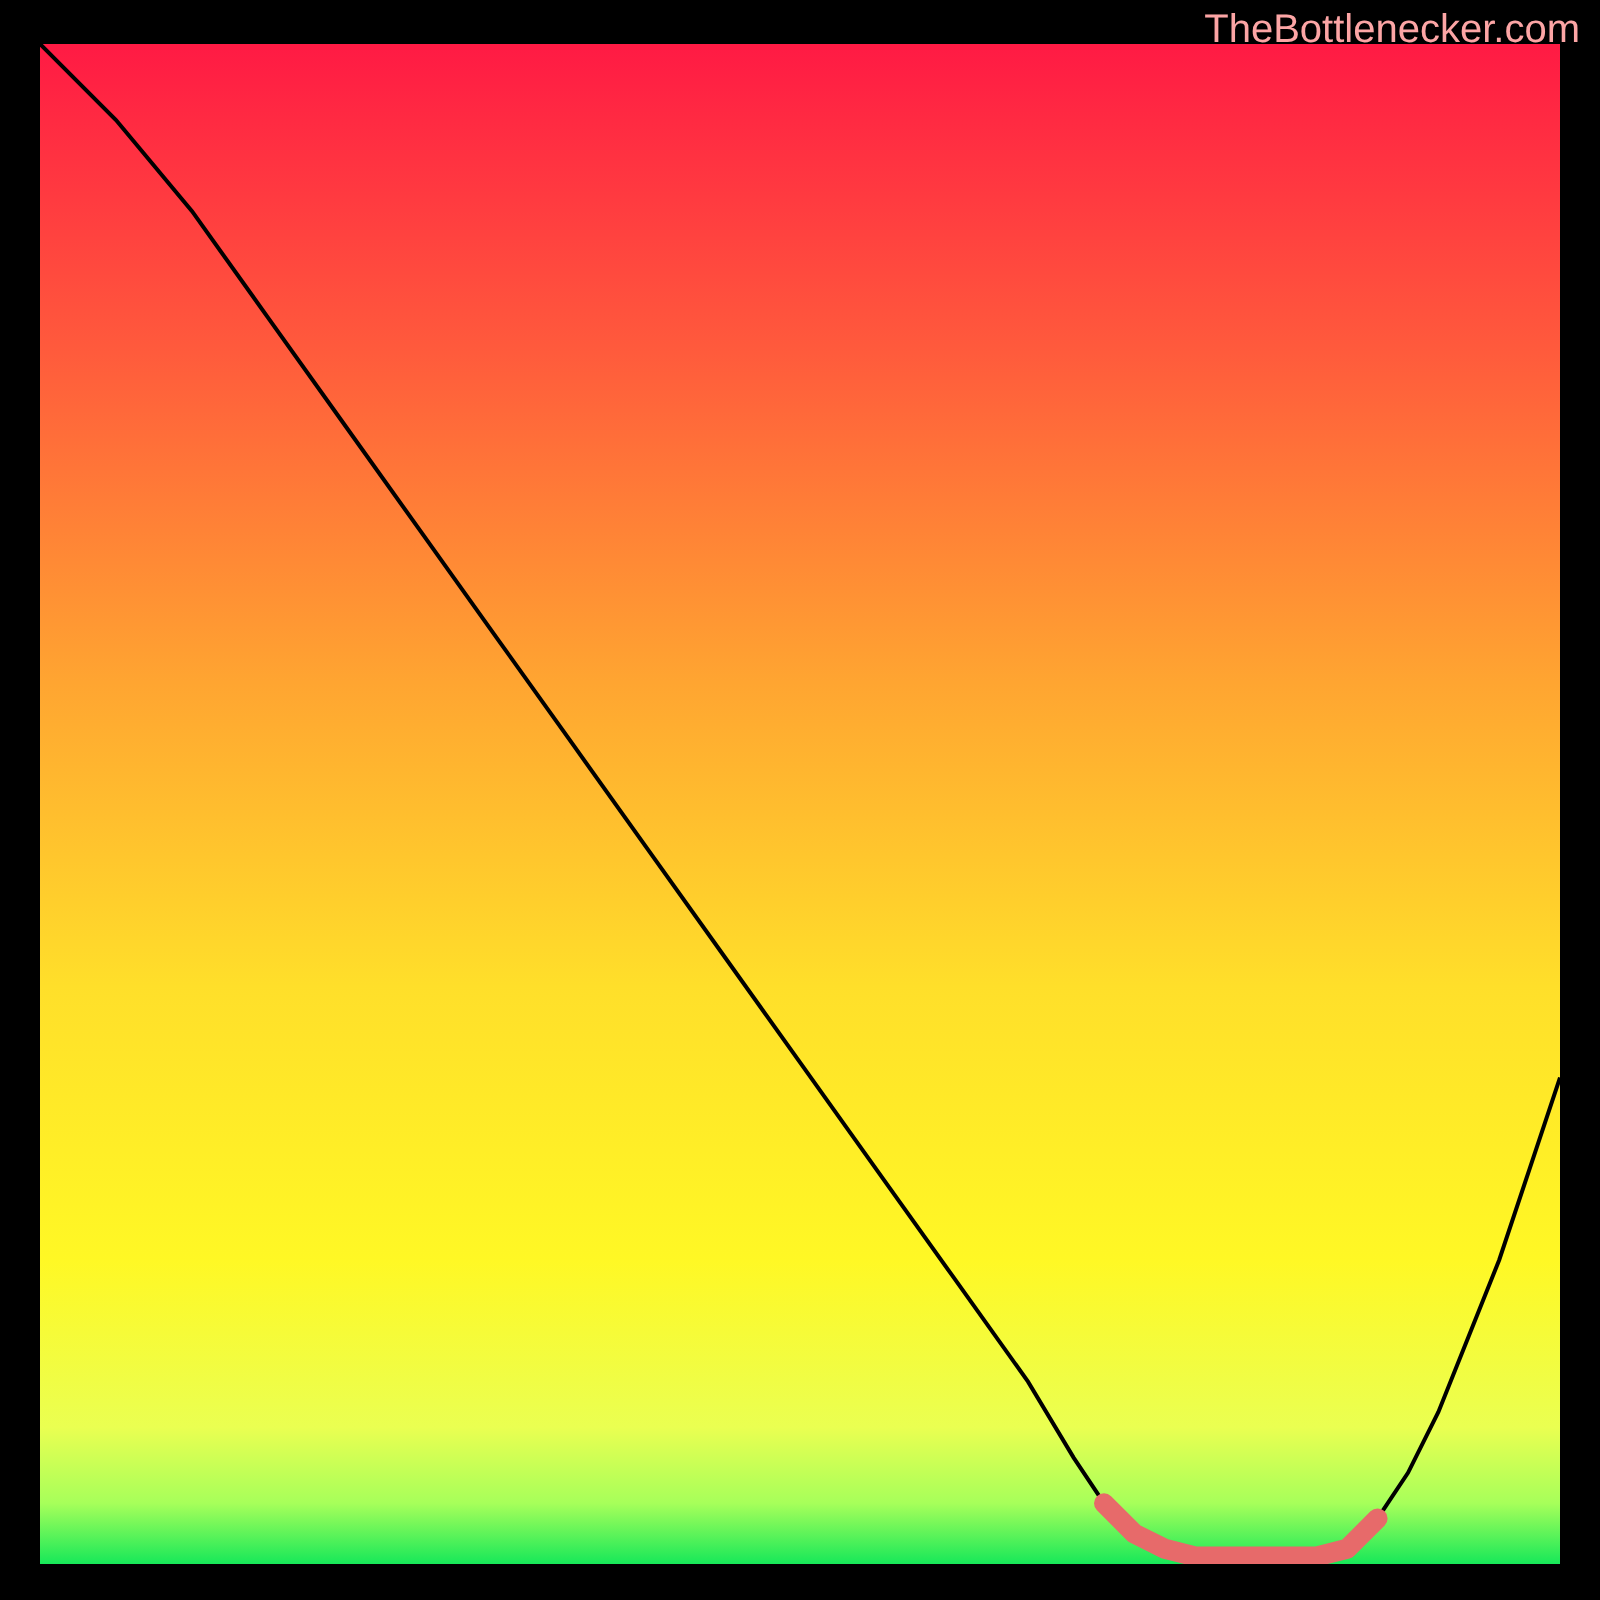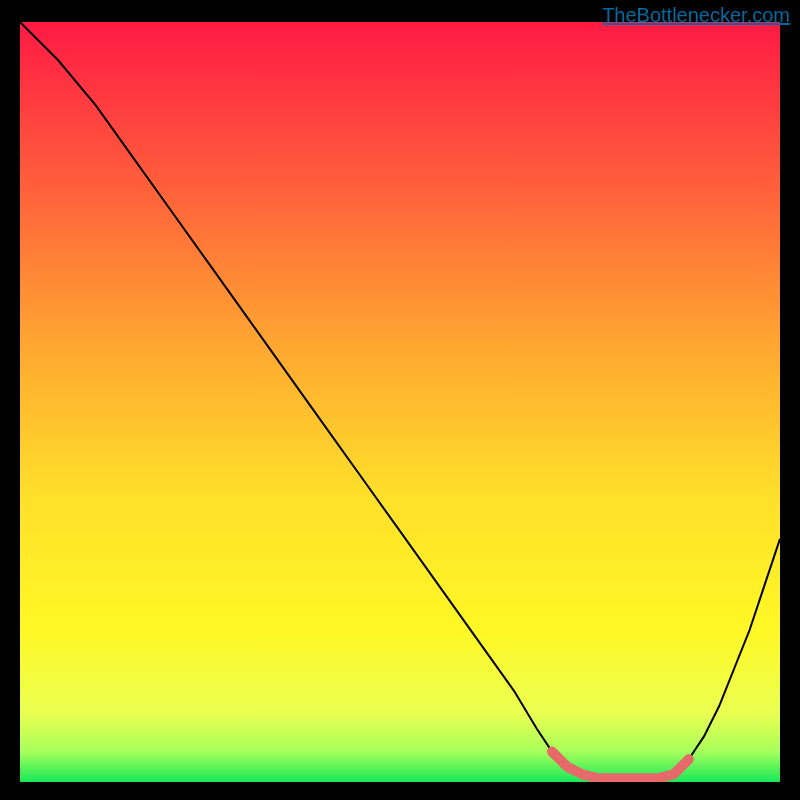--- a/index.html
+++ b/index.html
@@ -14,25 +14,24 @@
   .container {
     position: relative;
     width: 800px;
     height: 800px;
     background: #000;
   }
   .watermark {
     position: absolute;
     top: 4px;
     right: 10px;
-    color: #0369a1;
+    color: #fca5a5;
     font-size: 20px;
     font-weight: 500;
     z-index: 10;
-    text-decoration: underline;
   }
   .plot-area {
     position: absolute;
     left: 20px;
     top: 22px;
     width: 760px;
     height: 760px;
   }
   .plot-area svg {
     display: block;

